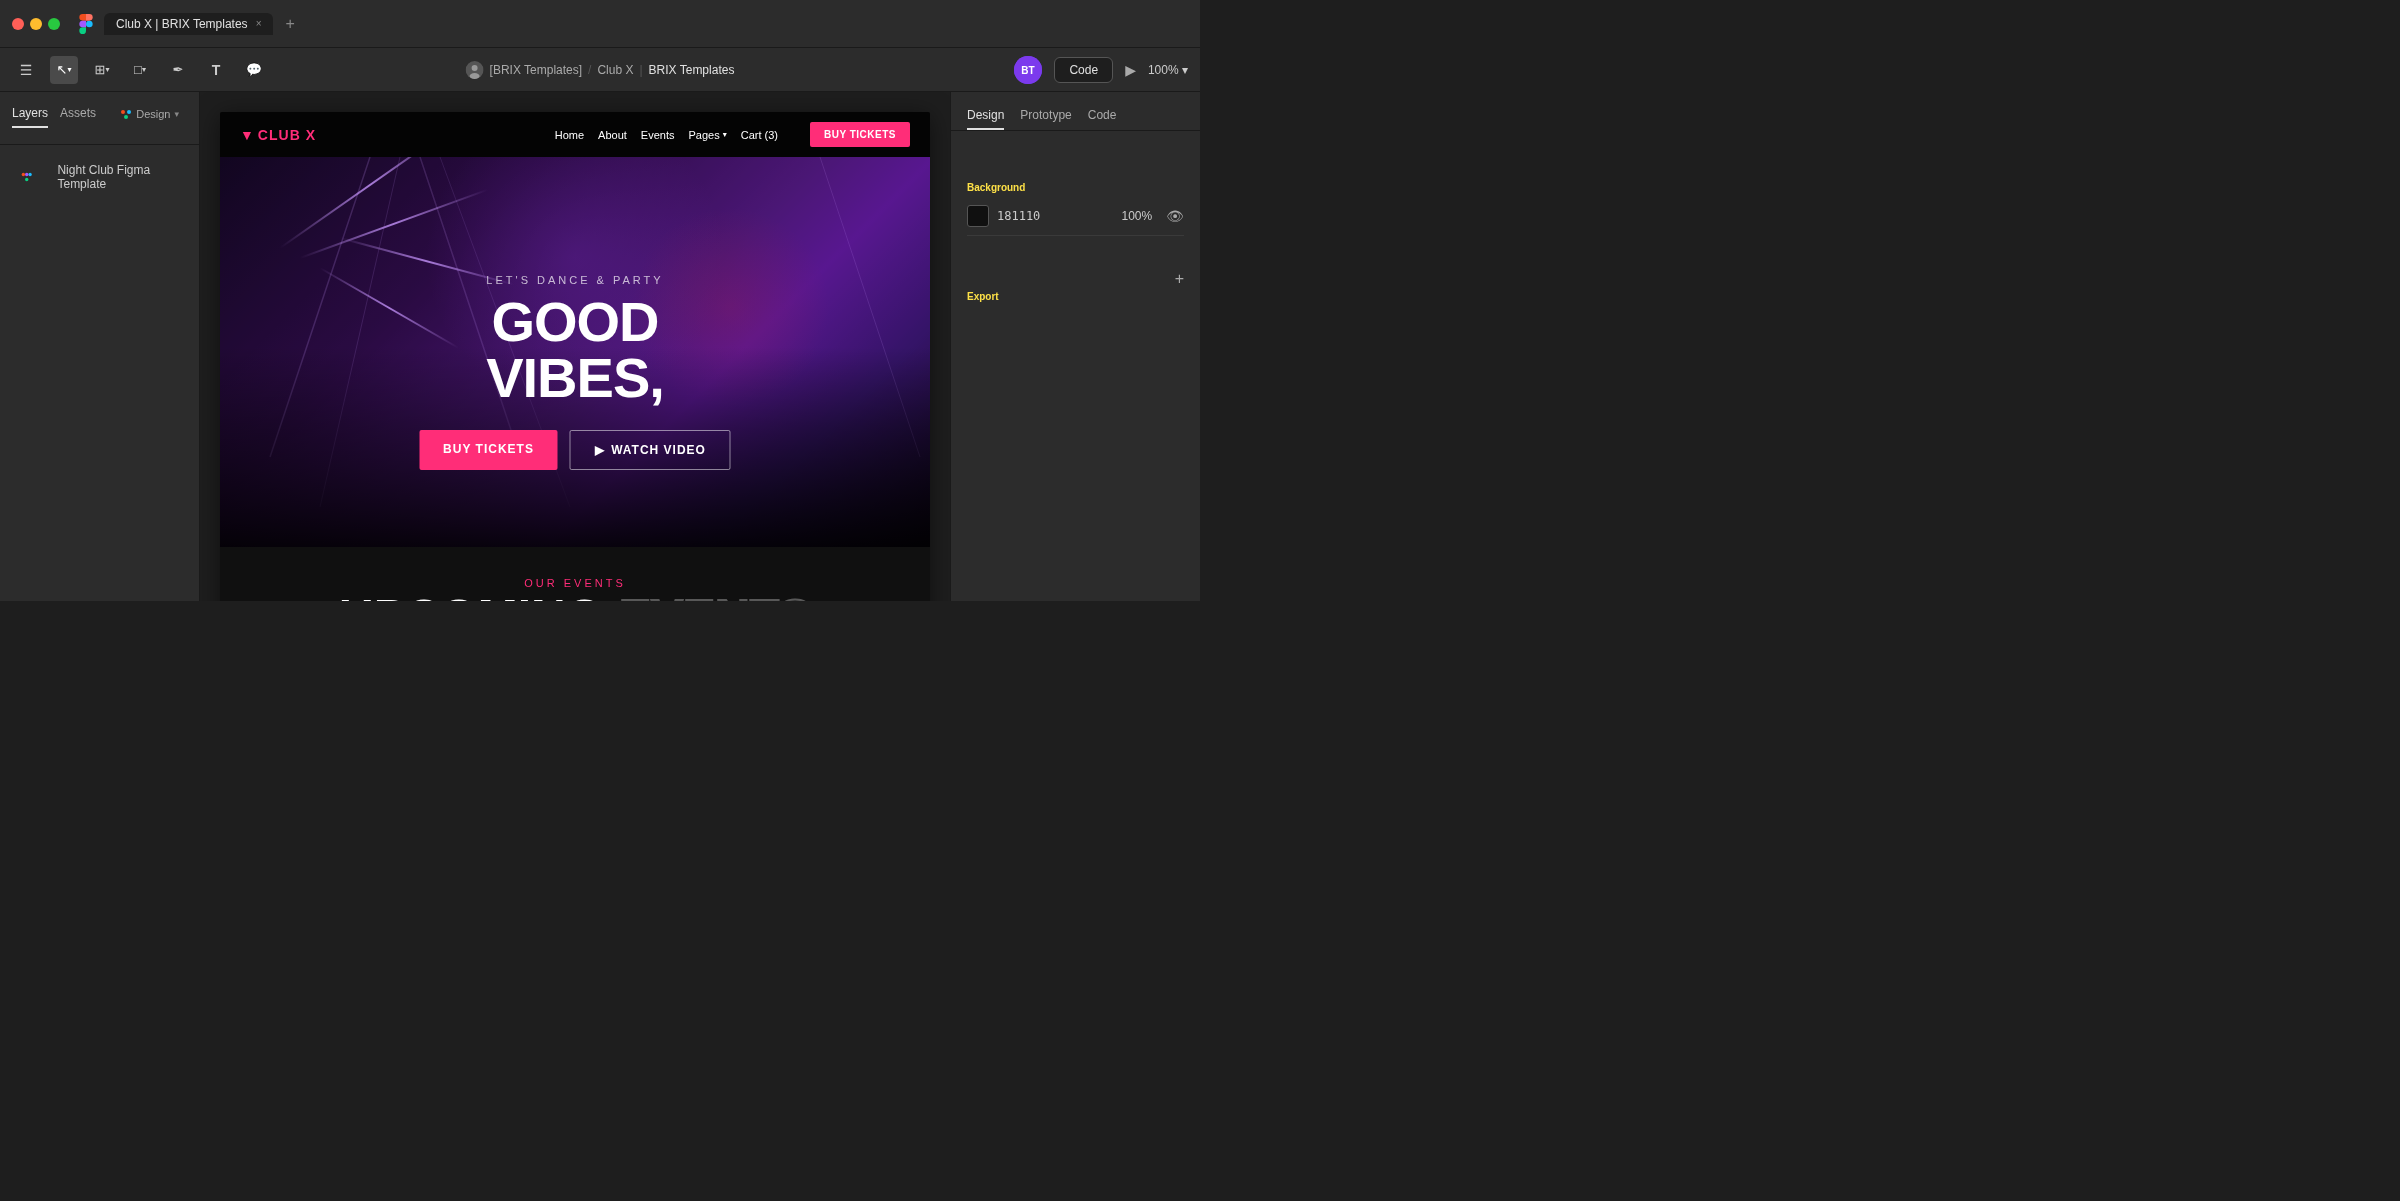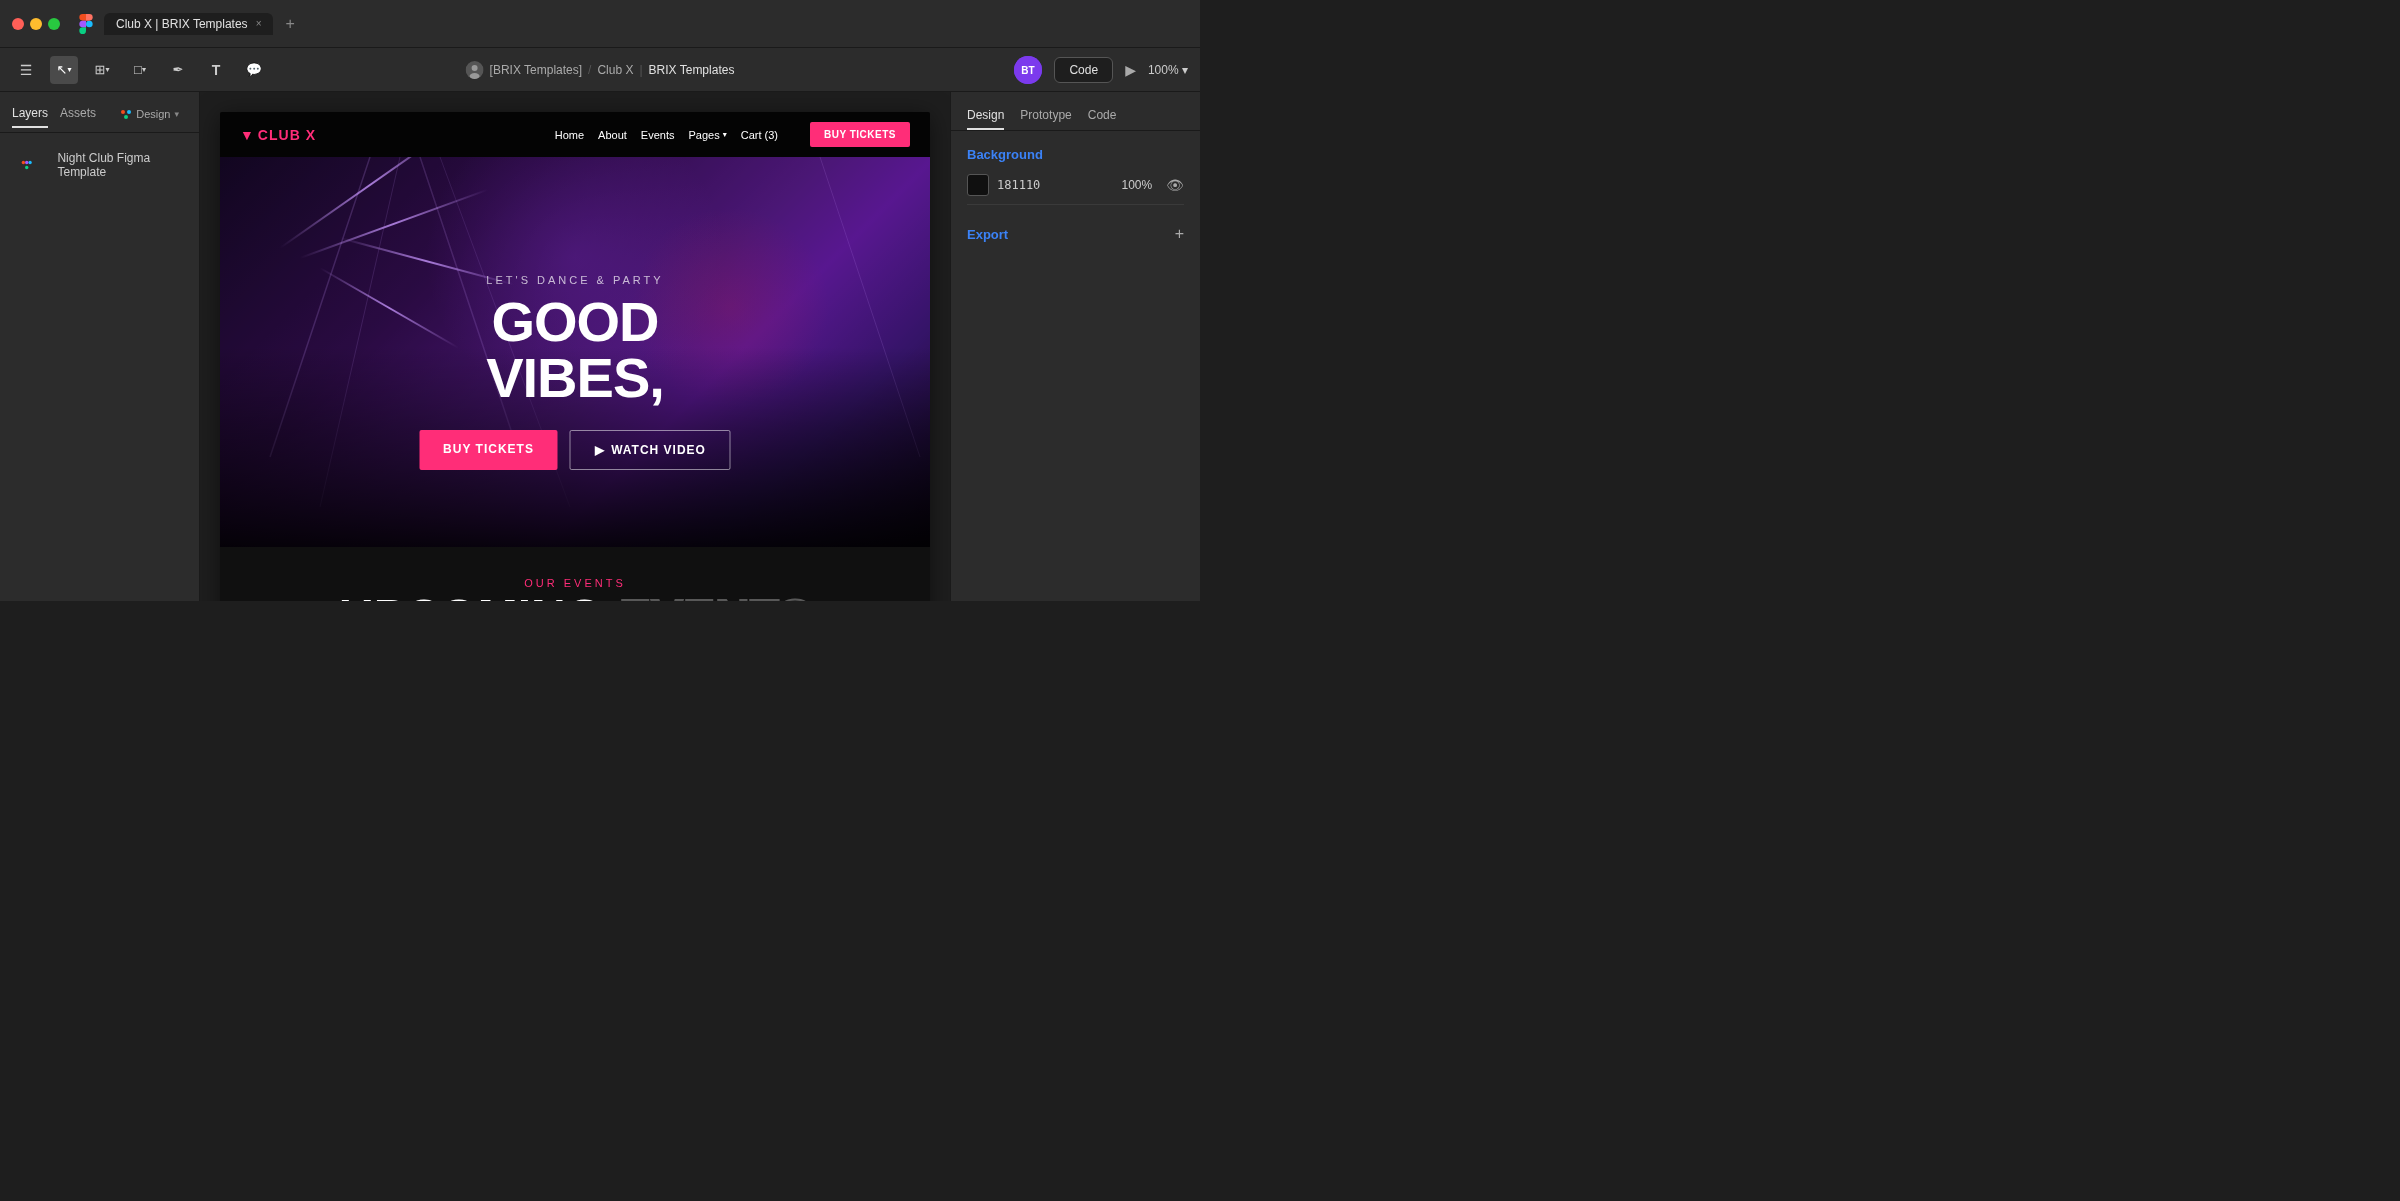--- a/index.html
+++ b/index.html
@@ -147,21 +147,21 @@
     .left-sidebar {
       width: 200px;
       background: #2c2c2c;
       border-right: 1px solid #1a1a1a;
       display: flex;
       flex-direction: column;
       flex-shrink: 0;
     }
     .sidebar-tabs {
       display: flex;
-      padding: 8px 12px 4px;
+      padding: 8px 12px 16px;
       gap: 12px;
       border-bottom: 1px solid #1a1a1a;
     }
     .sidebar-tab {
       font-size: 12px;
       padding: 6px 0;
       cursor: pointer;
       color: #aaa;
       border-bottom: 2px solid transparent;
     }
@@ -382,23 +382,24 @@
       padding: 16px;
       flex: 1;
     }
     .section-header {
       display: flex;
       align-items: center;
       justify-content: space-between;
       margin-bottom: 12px;
     }
     .section-title {
-      font-size: 13px;
+      font-size: 10px;
       font-weight: 600;
-      color: #3b82f6;
+      color: #fde047;
+      margin-top: 35px;
     }
     .section-plus {
       font-size: 16px;
       color: #aaa;
       cursor: pointer;
     }
     .color-row {
       display: flex;
       align-items: center;
       gap: 8px;

